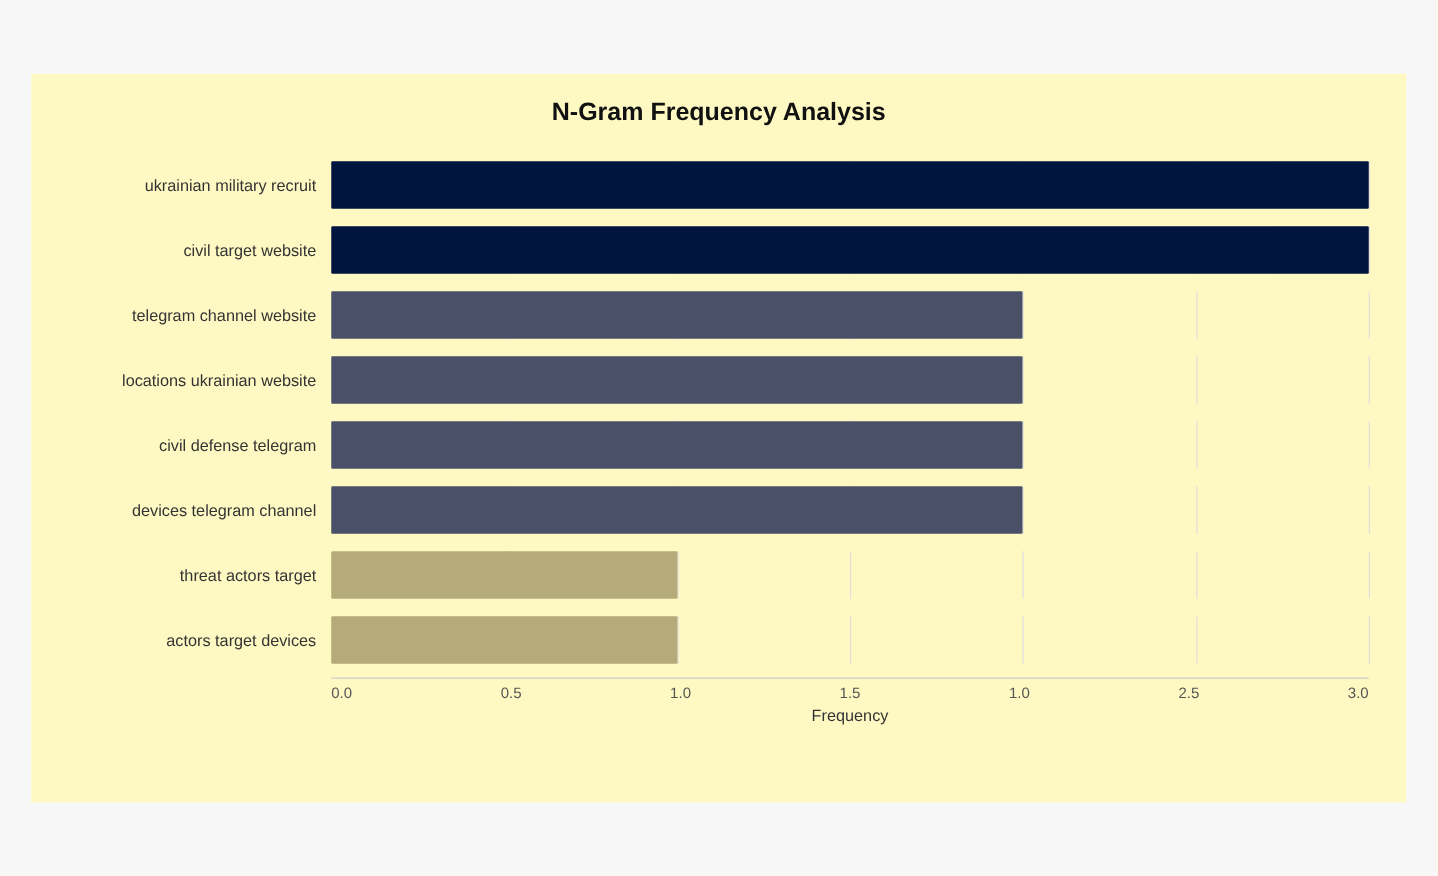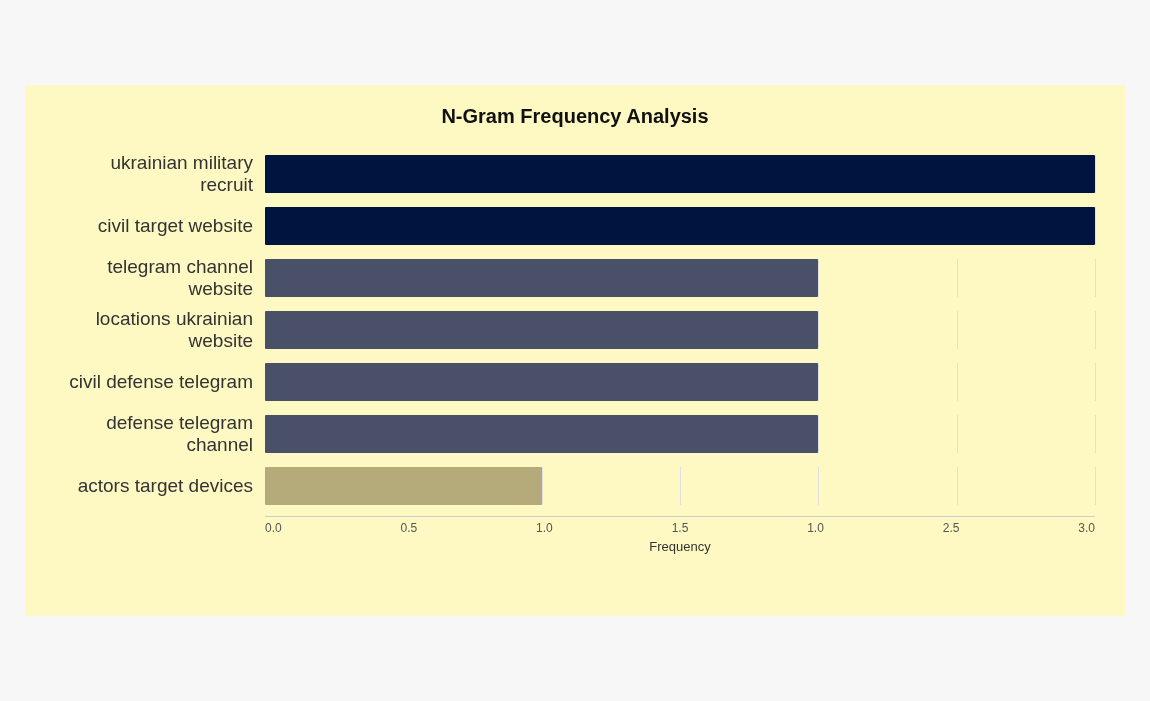--- a/index.html
+++ b/index.html
@@ -34,21 +34,21 @@
     .bar-row {
       display: flex;
       align-items: center;
       height: 52px;
       padding: 4px 0;
     }
     .bar-label {
       width: 210px;
       text-align: right;
       padding-right: 12px;
-      font-size: 19px;
+      font-size: 13px;
       color: #333;
       flex-shrink: 0;
     }
     .bar-track {
       flex: 1;
       height: 38px;
       position: relative;
     }
     .bar-fill {
       height: 100%;
@@ -152,30 +152,43 @@
           <div style="position: absolute; top: 0px; bottom: 0px; left: 16.6667%; width: 1px; background: rgb(224, 224, 224);"></div>
           <div style="position: absolute; top: 0px; bottom: 0px; left: 33.3333%; width: 1px; background: rgb(224, 224, 224);"></div>
           <div style="position: absolute; top: 0px; bottom: 0px; left: 50%; width: 1px; background: rgb(224, 224, 224);"></div>
           <div style="position: absolute; top: 0px; bottom: 0px; left: 66.6667%; width: 1px; background: rgb(224, 224, 224);"></div>
           <div style="position: absolute; top: 0px; bottom: 0px; left: 83.3333%; width: 1px; background: rgb(224, 224, 224);"></div>
           <div style="position: absolute; top: 0px; bottom: 0px; left: 100%; width: 1px; background: rgb(224, 224, 224);"></div>
           <div class="bar-fill" style="width: 66.6667%; background: rgb(74, 80, 104); position: relative; z-index: 1;"></div>
         </div>
       </div>
       <div class="bar-row">
-        <div class="bar-label">defense telegram channel</div>
-        <div class="bar-track" style="position: relative;">
-          <div style="position: absolute; top: 0px; bottom: 0px; left: 0%; width: 1px; background: transparent;"></div>
-          <div style="position: absolute; top: 0px; bottom: 0px; left: 16.6667%; width: 1px; background: rgb(224, 224, 224);"></div>
-          <div style="position: absolute; top: 0px; bottom: 0px; left: 33.3333%; width: 1px; background: rgb(224, 224, 224);"></div>
-          <div style="position: absolute; top: 0px; bottom: 0px; left: 50%; width: 1px; background: rgb(224, 224, 224);"></div>
-          <div style="position: absolute; top: 0px; bottom: 0px; left: 66.6667%; width: 1px; background: rgb(224, 224, 224);"></div>
-          <div style="position: absolute; top: 0px; bottom: 0px; left: 83.3333%; width: 1px; background: rgb(224, 224, 224);"></div>
-          <div style="position: absolute; top: 0px; bottom: 0px; left: 100%; width: 1px; background: rgb(224, 224, 224);"></div>
-          <div class="bar-fill" style="width: 66.6667%; background: rgb(74, 80, 104); position: relative; z-index: 1;"></div>
+        <div class="bar-label">devices telegram channel</div>
+        <div class="bar-track" style="position: relative;">
+          <div style="position: absolute; top: 0px; bottom: 0px; left: 0%; width: 1px; background: transparent;"></div>
+          <div style="position: absolute; top: 0px; bottom: 0px; left: 16.6667%; width: 1px; background: rgb(224, 224, 224);"></div>
+          <div style="position: absolute; top: 0px; bottom: 0px; left: 33.3333%; width: 1px; background: rgb(224, 224, 224);"></div>
+          <div style="position: absolute; top: 0px; bottom: 0px; left: 50%; width: 1px; background: rgb(224, 224, 224);"></div>
+          <div style="position: absolute; top: 0px; bottom: 0px; left: 66.6667%; width: 1px; background: rgb(224, 224, 224);"></div>
+          <div style="position: absolute; top: 0px; bottom: 0px; left: 83.3333%; width: 1px; background: rgb(224, 224, 224);"></div>
+          <div style="position: absolute; top: 0px; bottom: 0px; left: 100%; width: 1px; background: rgb(224, 224, 224);"></div>
+          <div class="bar-fill" style="width: 66.6667%; background: rgb(74, 80, 104); position: relative; z-index: 1;"></div>
+        </div>
+      </div>
+      <div class="bar-row">
+        <div class="bar-label">threat actors target</div>
+        <div class="bar-track" style="position: relative;">
+          <div style="position: absolute; top: 0px; bottom: 0px; left: 0%; width: 1px; background: transparent;"></div>
+          <div style="position: absolute; top: 0px; bottom: 0px; left: 16.6667%; width: 1px; background: rgb(224, 224, 224);"></div>
+          <div style="position: absolute; top: 0px; bottom: 0px; left: 33.3333%; width: 1px; background: rgb(224, 224, 224);"></div>
+          <div style="position: absolute; top: 0px; bottom: 0px; left: 50%; width: 1px; background: rgb(224, 224, 224);"></div>
+          <div style="position: absolute; top: 0px; bottom: 0px; left: 66.6667%; width: 1px; background: rgb(224, 224, 224);"></div>
+          <div style="position: absolute; top: 0px; bottom: 0px; left: 83.3333%; width: 1px; background: rgb(224, 224, 224);"></div>
+          <div style="position: absolute; top: 0px; bottom: 0px; left: 100%; width: 1px; background: rgb(224, 224, 224);"></div>
+          <div class="bar-fill" style="width: 33.3333%; background: rgb(181, 170, 122); position: relative; z-index: 1;"></div>
         </div>
       </div>
       <div class="bar-row">
         <div class="bar-label">actors target devices</div>
         <div class="bar-track" style="position: relative;">
           <div style="position: absolute; top: 0px; bottom: 0px; left: 0%; width: 1px; background: transparent;"></div>
           <div style="position: absolute; top: 0px; bottom: 0px; left: 16.6667%; width: 1px; background: rgb(224, 224, 224);"></div>
           <div style="position: absolute; top: 0px; bottom: 0px; left: 33.3333%; width: 1px; background: rgb(224, 224, 224);"></div>
           <div style="position: absolute; top: 0px; bottom: 0px; left: 50%; width: 1px; background: rgb(224, 224, 224);"></div>
           <div style="position: absolute; top: 0px; bottom: 0px; left: 66.6667%; width: 1px; background: rgb(224, 224, 224);"></div>

